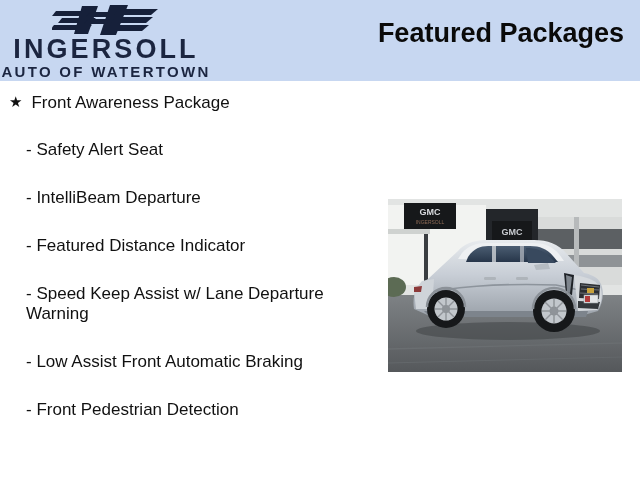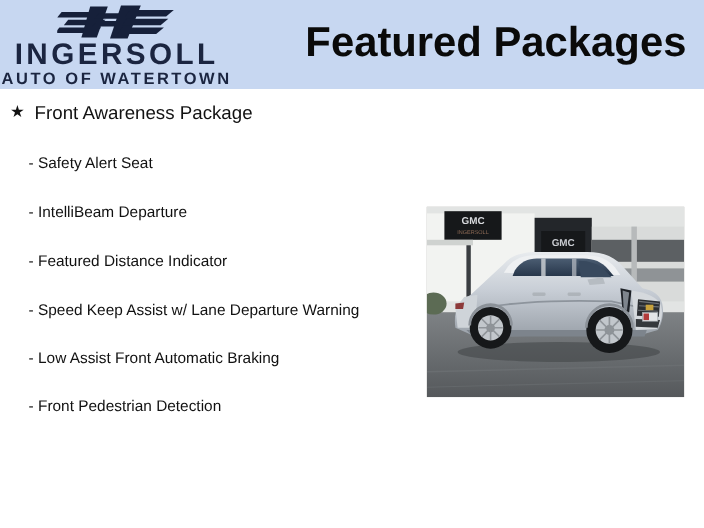--- a/index.html
+++ b/index.html
@@ -65,21 +65,21 @@
     color: #1b2540;
     line-height: 1;
     font-family: "Liberation Sans", sans-serif;
   }
 
   
   #header-title {
     position: absolute;
     right: 16px;
     top: 18px;
-    font-size: 38px;
+    font-size: 27px;
     font-weight: bold;
     color: #0a0a0a;
     letter-spacing: 0px;
     white-space: nowrap;
   }
 
   
   #content {
     position: absolute;
     left: 0;
@@ -108,30 +108,30 @@
     font-size: 15px;
     line-height: 1.25;
     color: #111111;
     margin-right: 9px;
     flex: none;
   }
 
   .feature-item {
     padding: 0 6px 0 26px;
     margin-top: 27px;
-    font-size: 14px;
+    font-size: 17px;
     color: #111111;
     line-height: 1.22;
   }
 
   
   #vehicle-photo {
     position: absolute;
     left: 388px;
-    top: 107px;
+    top: 118px;
     width: 234px;
     height: 173px;
     overflow: hidden;
     background: #9a9a98;
   }
   #vehicle-photo svg {
     display: block;
   }
 </style>
 </head>

